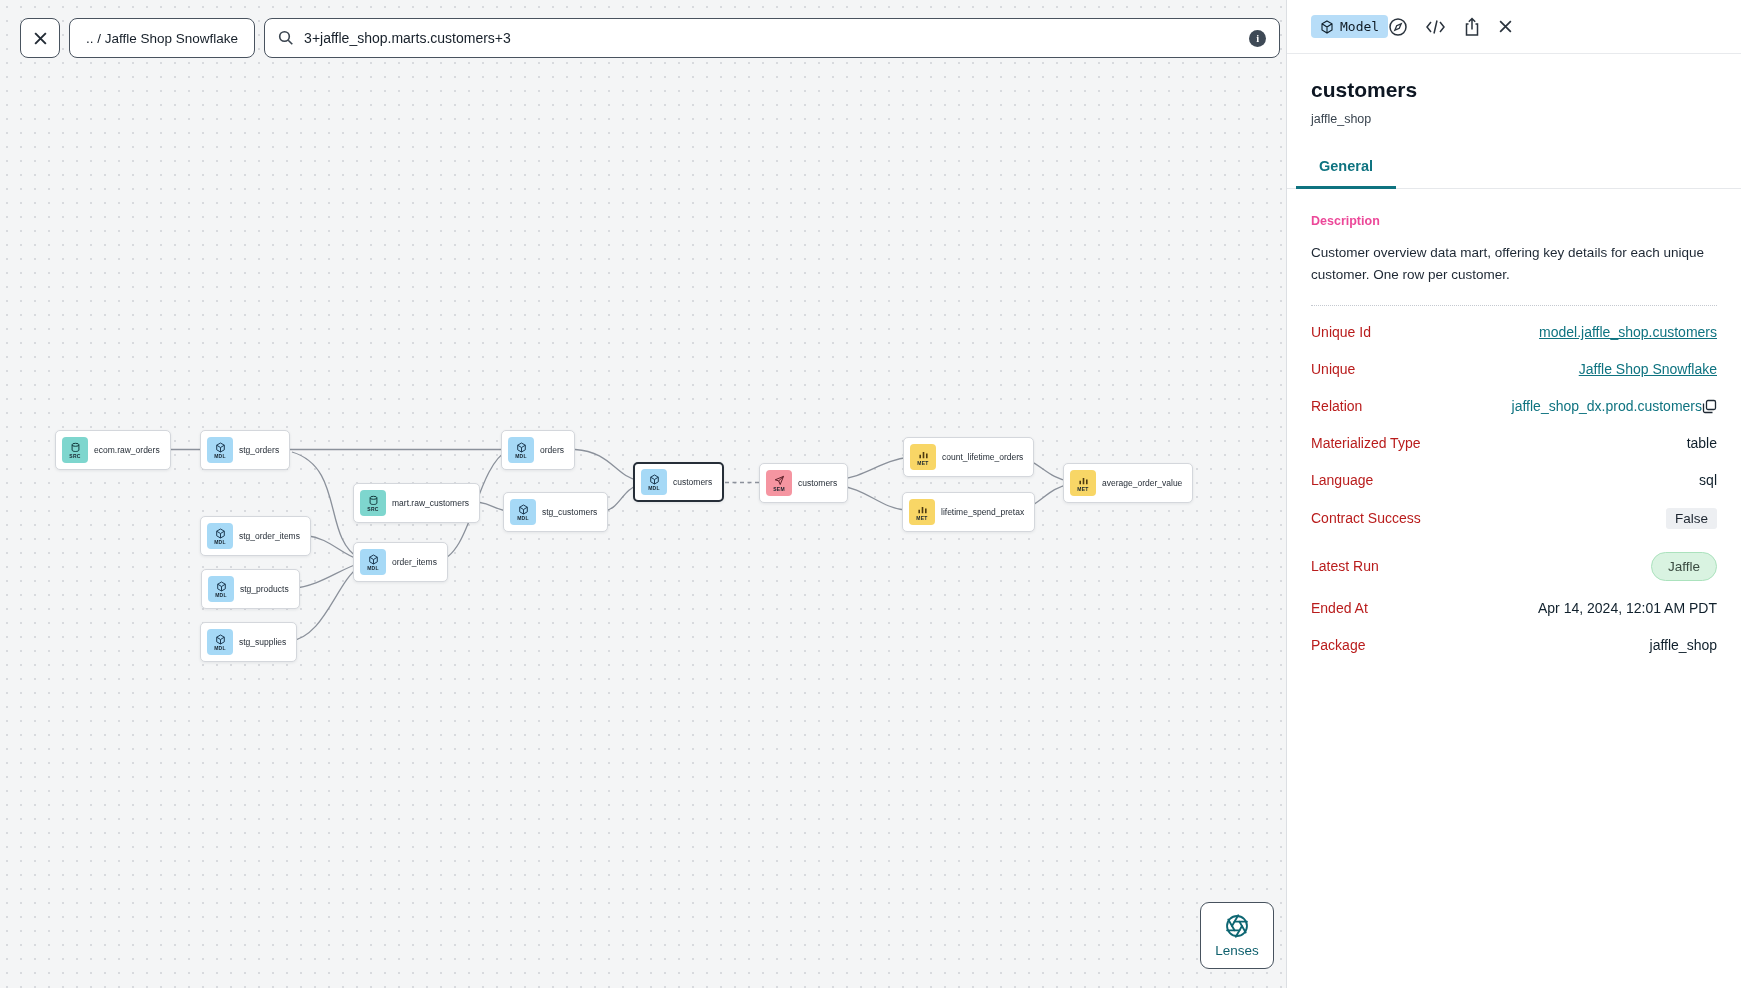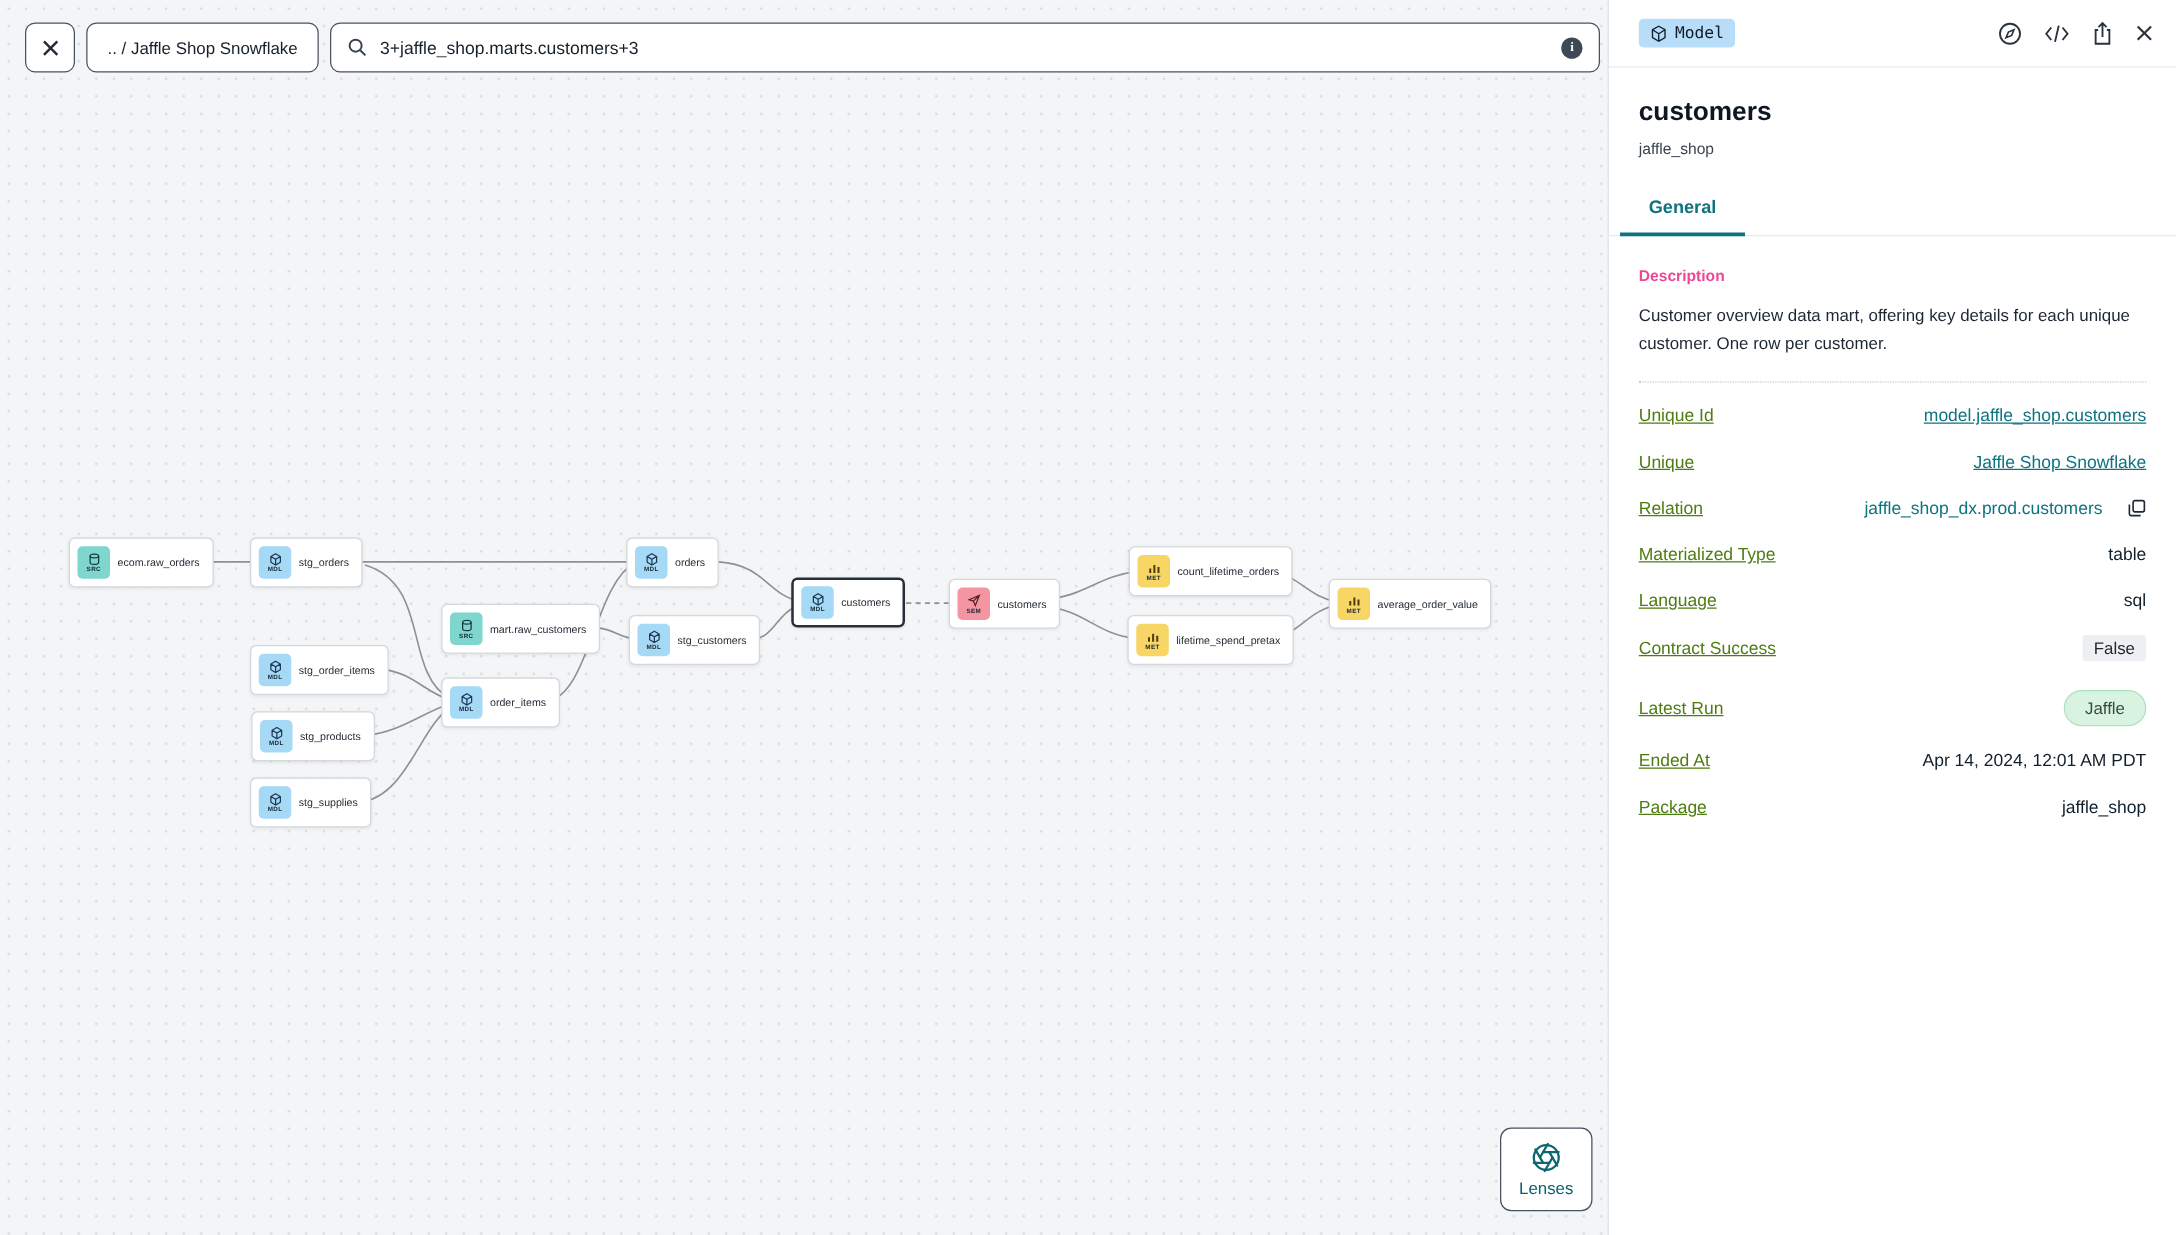--- a/index.html
+++ b/index.html
@@ -65,21 +65,21 @@
     cursor:pointer;
   }
   .lenses .ltext { font-size:13.5px; color:#0d5f6c; }
 
   
   .panel {
     position:absolute; left:1286px; top:0; width:455px; height:988px;
     background:#fff; border-left:1px solid #dcdfe3; display:flex; flex-direction:column;
   }
   .phead {
-    height:54px; flex:0 0 auto; display:flex; align-items:center; justify-content:space-between;
+    height:54px; flex:0 0 auto; display:flex; align-items:center; 
     padding:0 18px 0 24px; border-bottom:1px solid #e8eaed;
   }
   .typebadge {
     display:inline-flex; align-items:center; gap:6px; background:#b7ddf8; border-radius:4px;
     padding:4px 9px; font-family:"DejaVu Sans Mono","Liberation Mono",monospace;
     font-size:13px; color:#0f1a24; cursor:default;
   }
   .picons { display:flex; align-items:center; gap:17px; }
   .picon { background:none; border:none; cursor:pointer; display:flex; align-items:center; padding:0; }
 
@@ -92,25 +92,25 @@
     display:inline-block; padding:11px 23px 12px; font-size:14.5px; font-weight:700;
     color:#0e7380; border-bottom:3px solid #0e7380; margin-bottom:-1px; cursor:pointer;
   }
 
   .pcontent { padding:25px 24px; overflow:auto; }
   .desclabel { font-size:12.5px; font-weight:700; color:#ec4899; }
   .desctext { margin-top:14px; font-size:13.5px; line-height:1.65; color:#1d2733; }
   .dotted { border:none; border-bottom:1px dotted #c5c9d0; margin:18px 0 8px; }
 
   .frow { display:flex; align-items:center; justify-content:space-between; padding:9px 0; min-height:37px; }
-  .flabel { font-size:14px; color:#4d7c0f;text-decoration:underline; }
+  .flabel { font-size:14px; color:#b91c1c; }
   .fvalue { font-size:14px; color:#10202c; text-align:right; }
   .flink { font-size:14px; color:#0e7380; text-decoration:underline; cursor:pointer; }
   .flink.nounder { text-decoration:none; }
-  .relwrap { display:flex; align-items:center; gap:20px; }
+  .relwrap { display:flex; align-items:center; gap:0; }
   .copybtn { background:none; border:none; cursor:pointer; display:flex; padding:0; }
   .fbadge { background:#edeff2; border-radius:3px; padding:3px 9px; font-size:13.5px; color:#1c2530; }
   .fpill {
     background:#d9f3e1; border:1px solid #abe2bd; border-radius:999px;
     padding:6px 16px; font-size:13.5px; color:#3a4b41; cursor:default;
   }
 </style>
 </head>
 <body>
 

